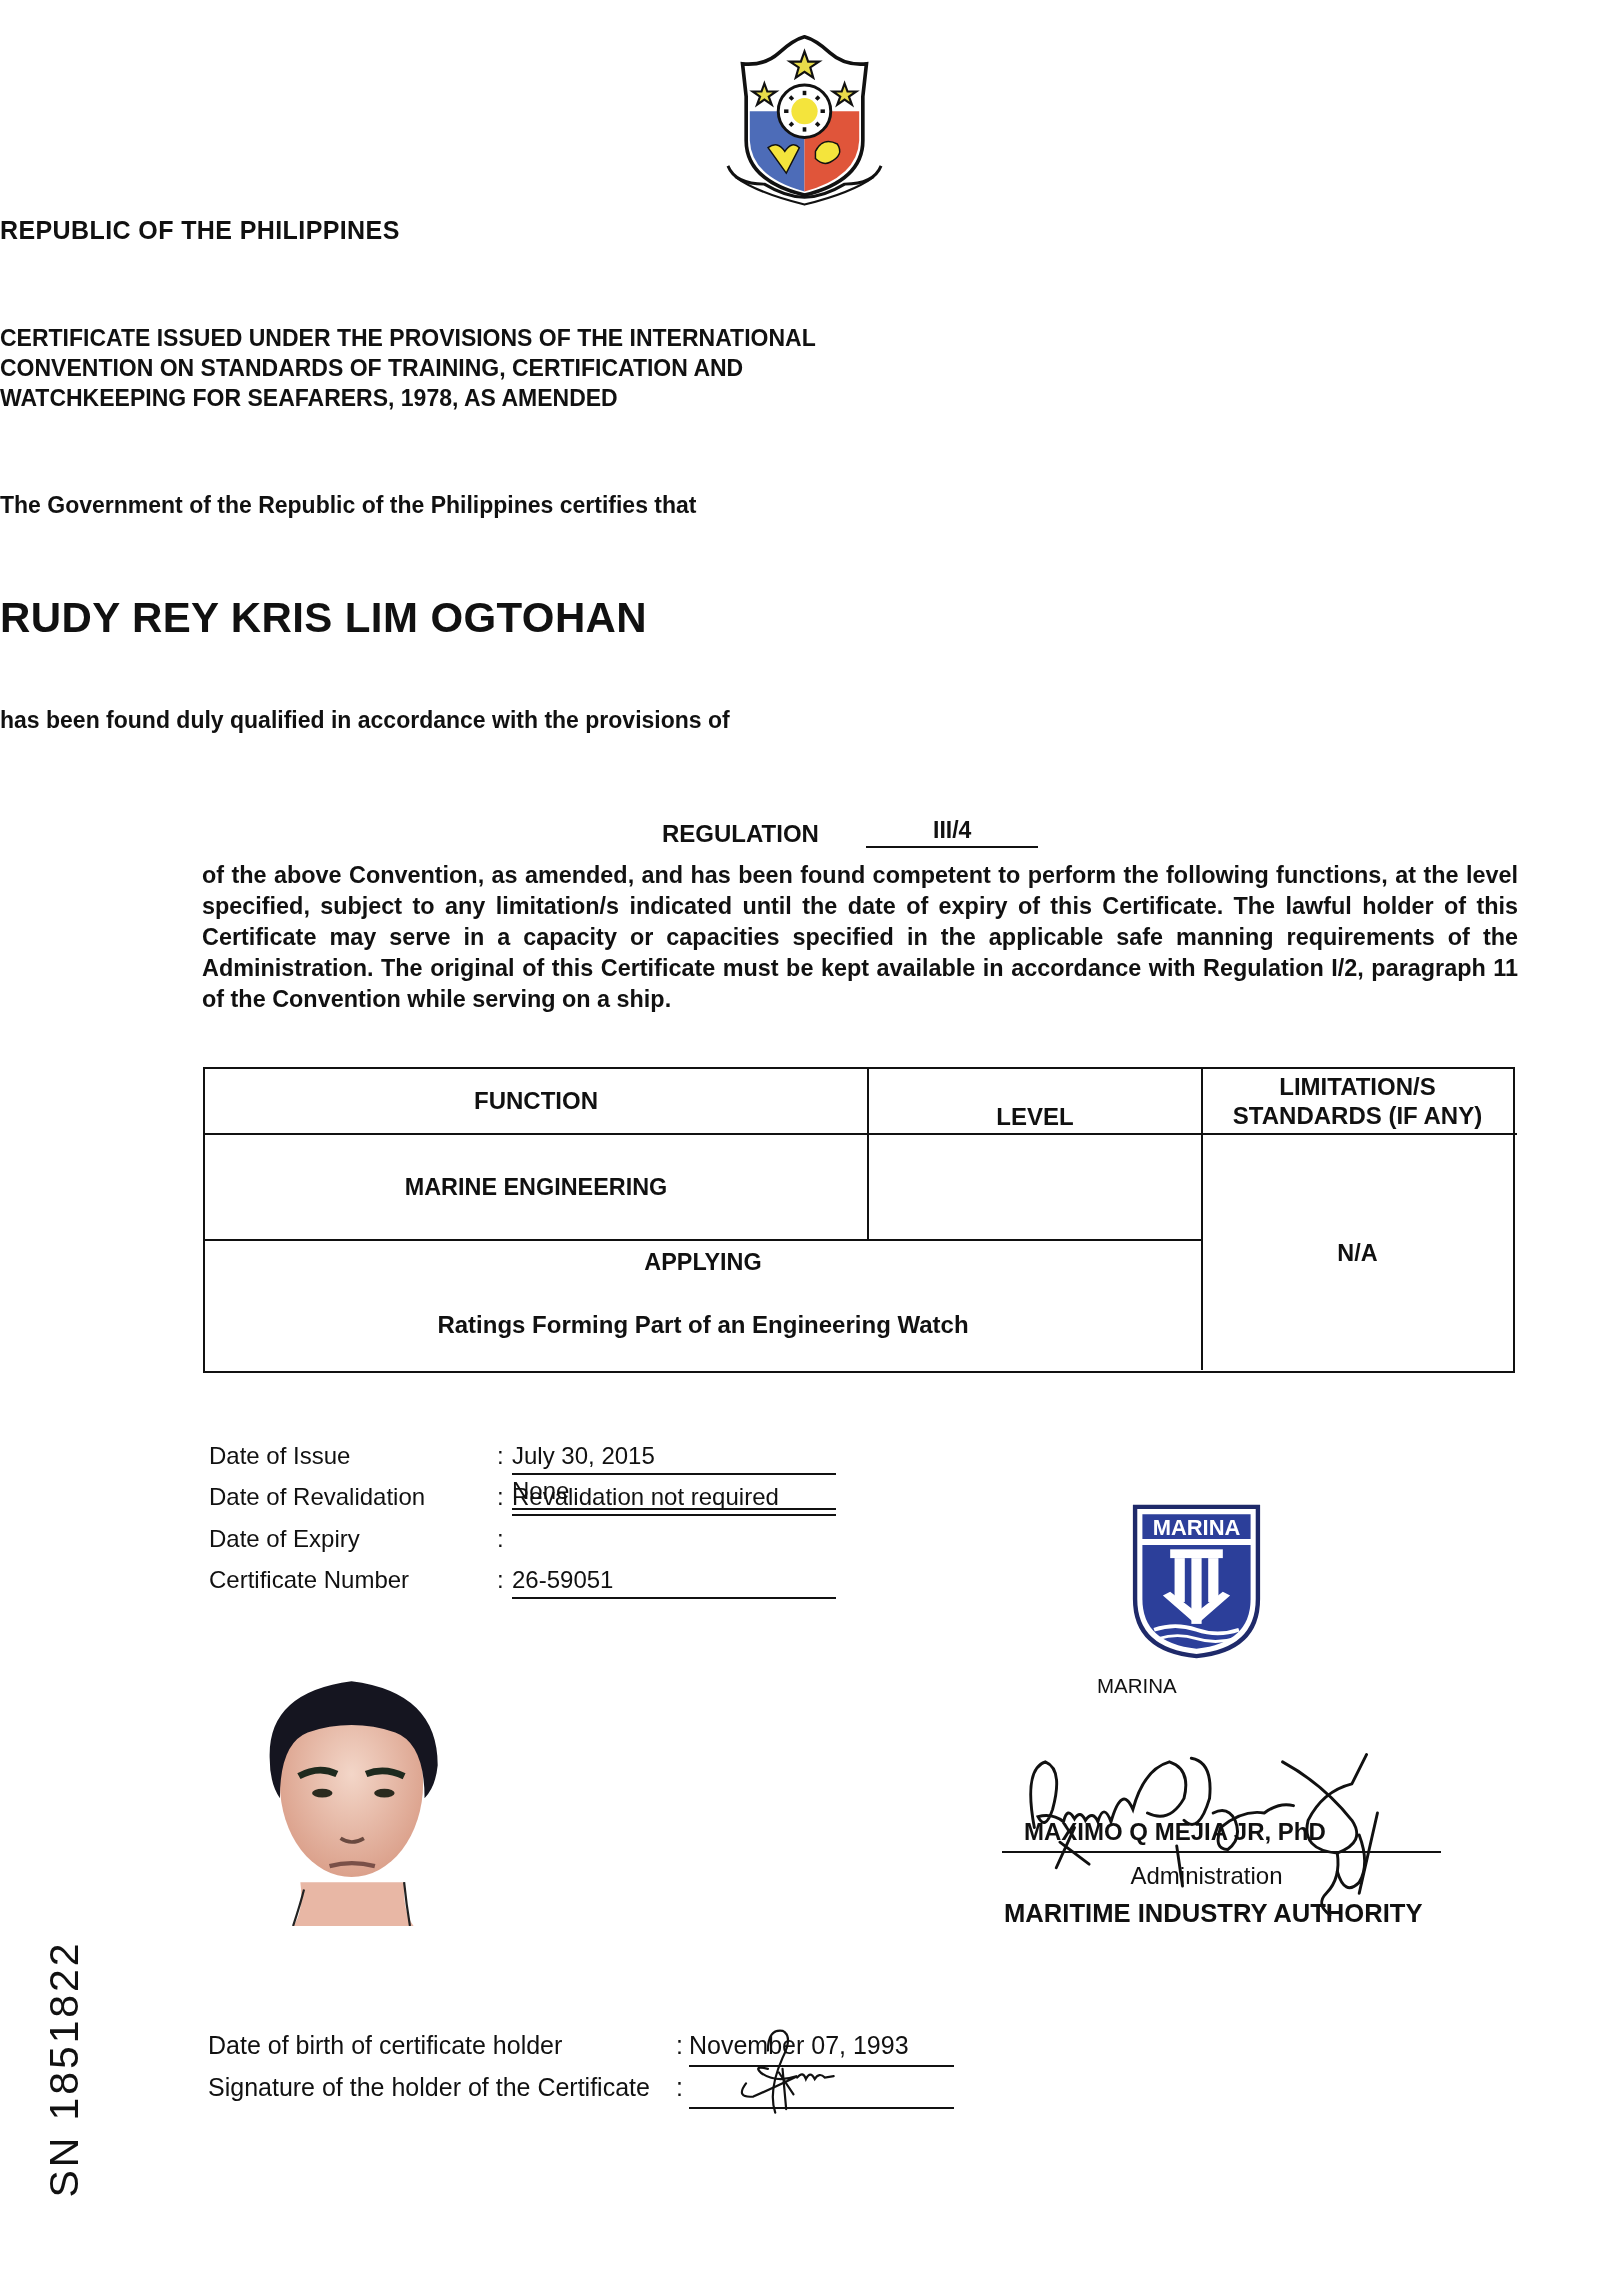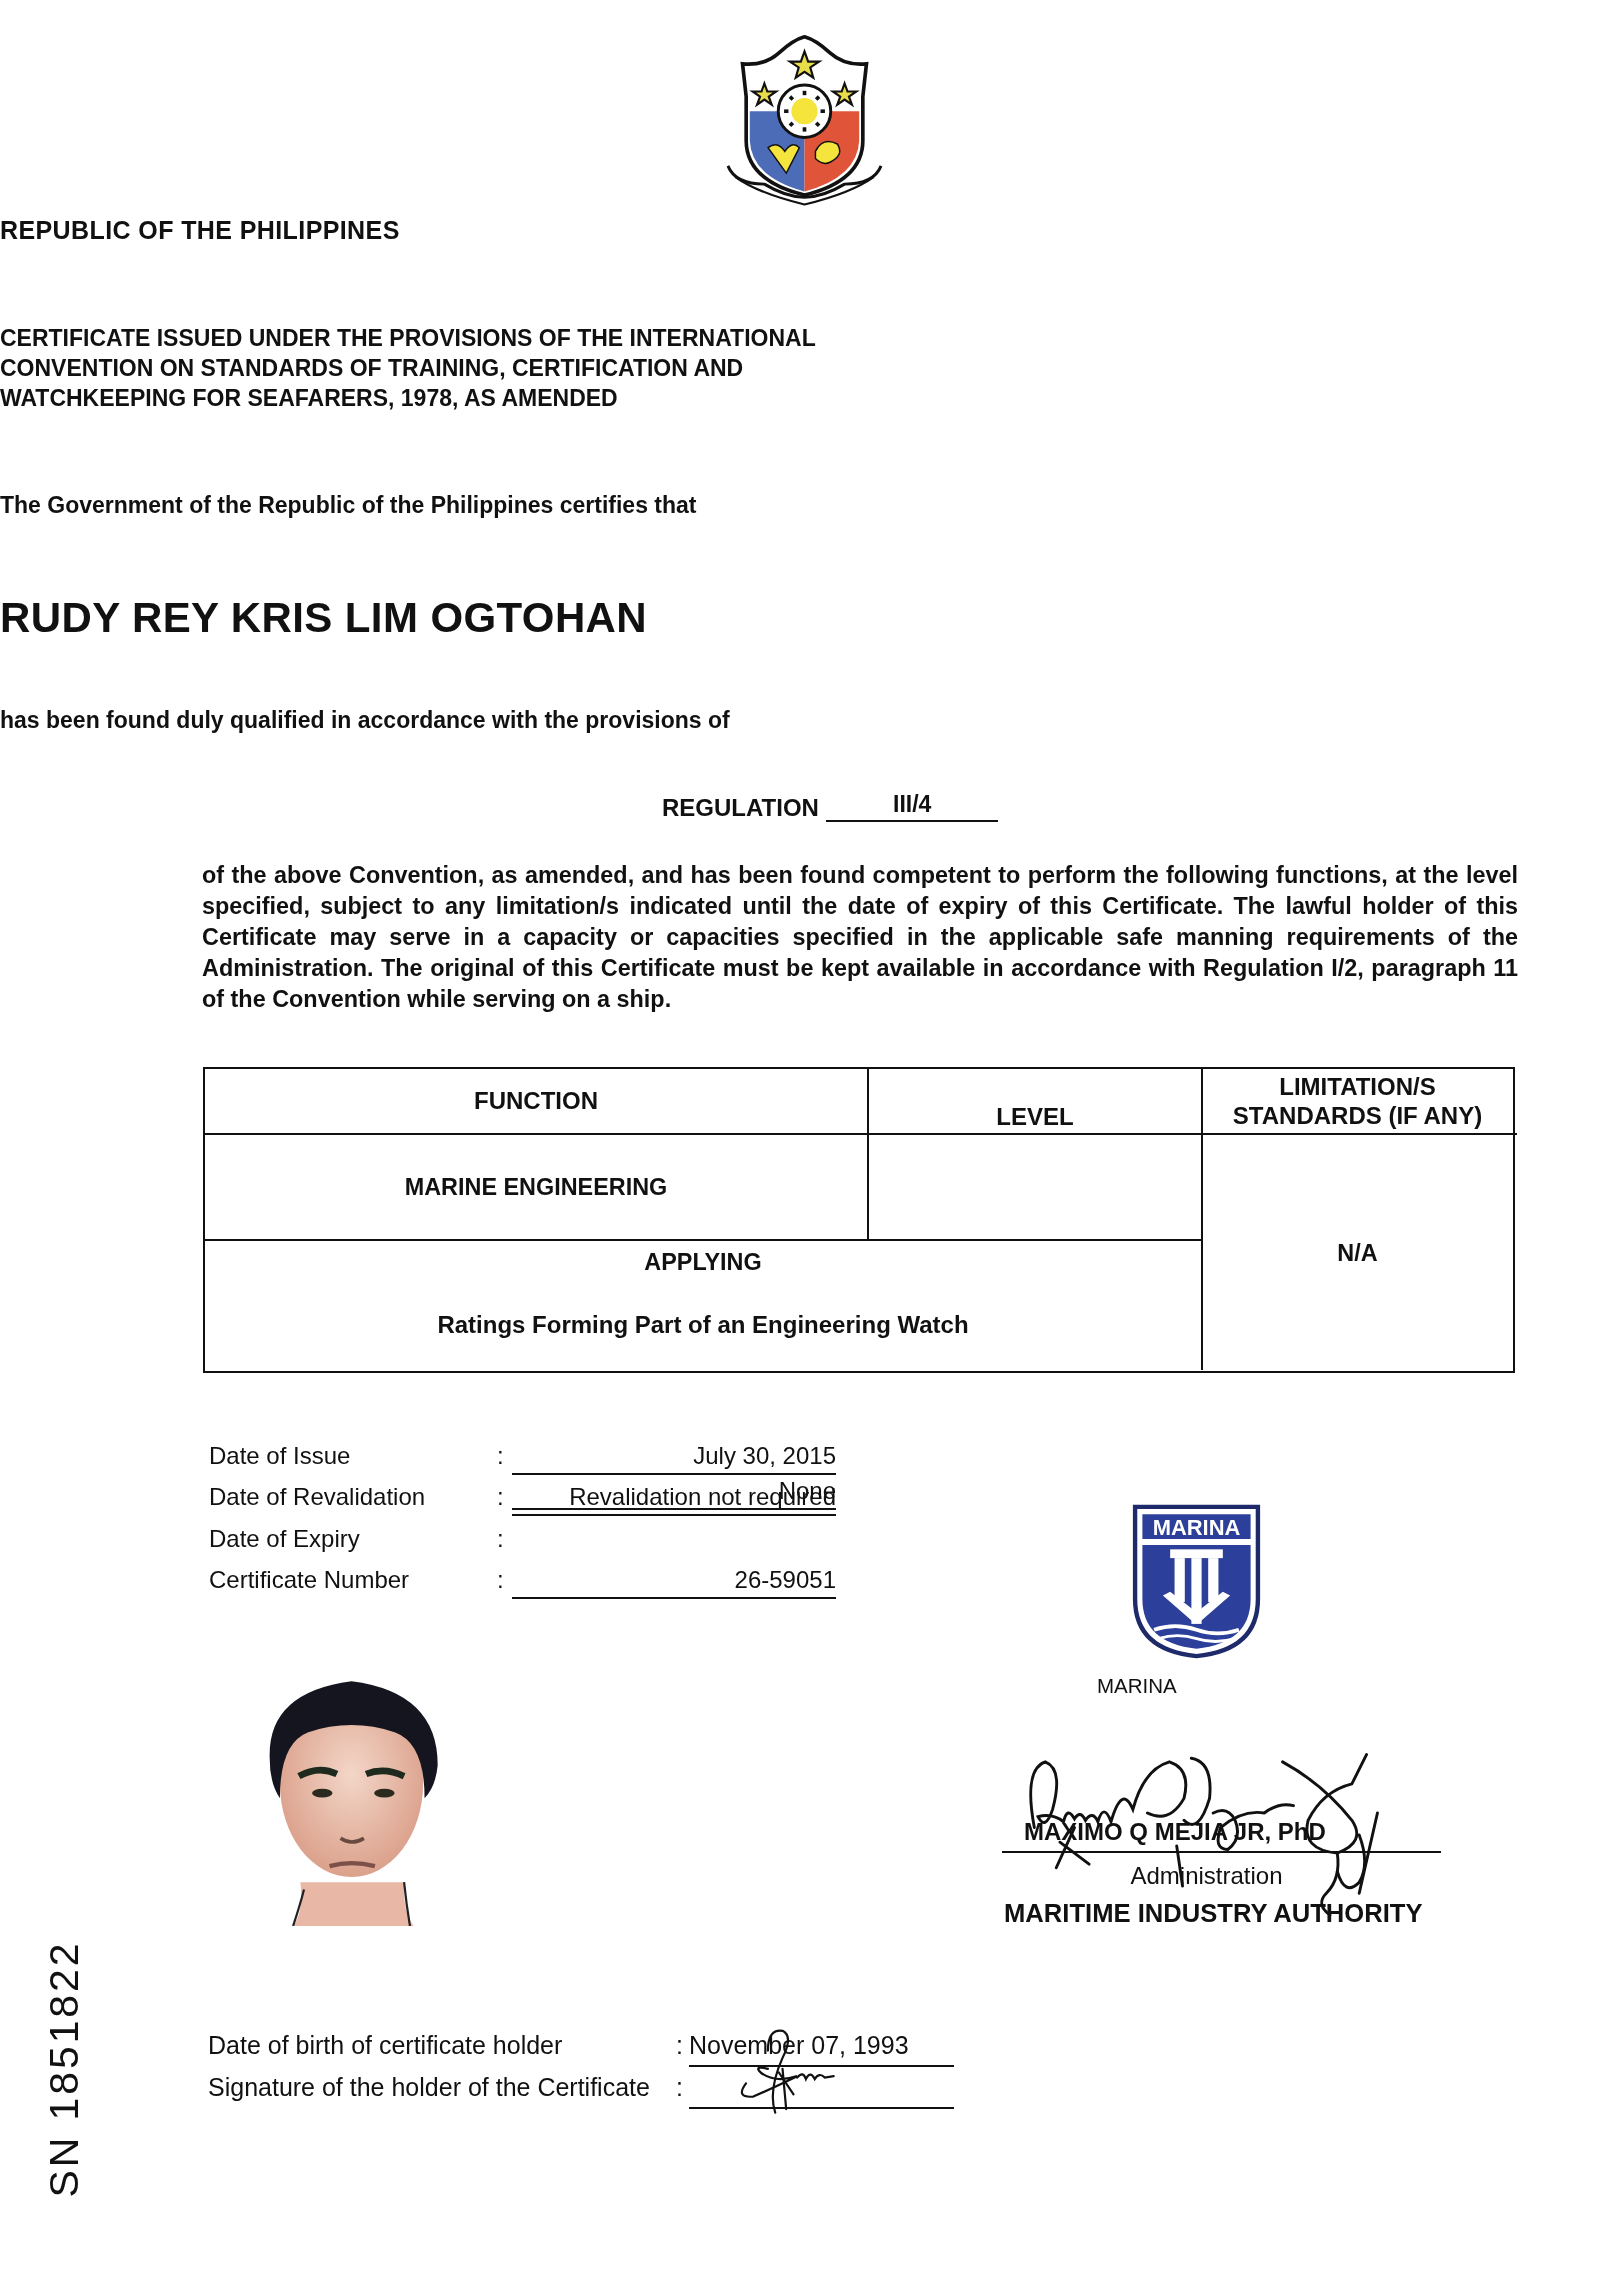--- a/index.html
+++ b/index.html
@@ -12,35 +12,35 @@
   .center { }
 
   #seal { left: 713px; top: 31px; width: 183px; height: 175px; }
   #republic { left: 0; width: 1617px; top: 216px; font-size: 25px; font-weight: bold; letter-spacing: 0.4px; }
 
   #convention { left: 0; width: 1617px; top: 323px; font-size: 23px; font-weight: bold; line-height: 30px; }
   #govt { left: 0; width: 1617px; top: 492px; font-size: 23px; font-weight: bold; }
   #holder-name { left: 0; width: 1617px; top: 594px; font-size: 42px; font-weight: bold; letter-spacing: 0.4px; }
   #qualified { left: 0; width: 1617px; top: 707px; font-size: 23px; font-weight: bold; }
 
-  #regulation-row { left: 662px; top: 791px; font-size: 24px; font-weight: bold; display: flex; align-items: flex-end; }
+  #regulation-row { left: 662px; top: 817px; font-size: 24px; font-weight: bold; display: flex; align-items: flex-end; gap: 40px; }
   #regulation-value { display: inline-block; width: 172px; border-bottom: 2.2px solid #111; text-align: center; margin-left: 7.3px; padding-bottom: 1.5px; font-size: 23px; }
 
   #body-text { left: 202px; top: 860px; width: 1316px; font-size: 23.4px; font-weight: bold; line-height: 31px; text-align: justify; }
 
   
   #func-table { left: 203px; top: 1067px; width: 1312px; height: 306px; border: 2.2px solid #111; box-sizing: border-box; }
   .cell { position: absolute; box-sizing: border-box; display: flex; align-items: center; justify-content: center; text-align: center; font-weight: bold; font-size: 24px; }
   .vline { position: absolute; background: #111; }
   .hline { position: absolute; background: #111; }
 
   
   .info-label { font-size: 24px; position: absolute; left: 209px; }
   .info-colon { font-size: 24px; position: absolute; left: 497px; }
-  .info-value { font-size: 24px; position: absolute; left: 512px; width: 324px; text-align: right; border-bottom: 2.2px solid #111; padding-bottom: 2.9px; }
+  .info-value { font-size: 24px; position: absolute; left: 512px; width: 324px; text-align: left; border-bottom: 2.2px solid #111; padding-bottom: 2.9px; }
 
   #marina-logo { left: 1132px; top: 1504px; width: 129px; height: 155px; }
   #marina-caption { left: 1097px; width: 201px; top: 1674px; font-size: 20.5px; }
 
   #official-name { left: 1002px; width: 453px; top: 1818px; font-size: 24px; font-weight: bold; text-align: left; padding-left: 22px; box-sizing: border-box; }
   #official-line { left: 1002px; top: 1851px; width: 439px; height: 2.2px; background: #111; }
   #official-title { left: 1002px; width: 409px; top: 1862px; font-size: 24px; text-align: center; }
   #authority { left: 1004px; top: 1899px; font-size: 25.6px; font-weight: bold; }
 
   #signature-official { left: 994px; top: 1740px; width: 453px; height: 219px; pointer-events: none; }

